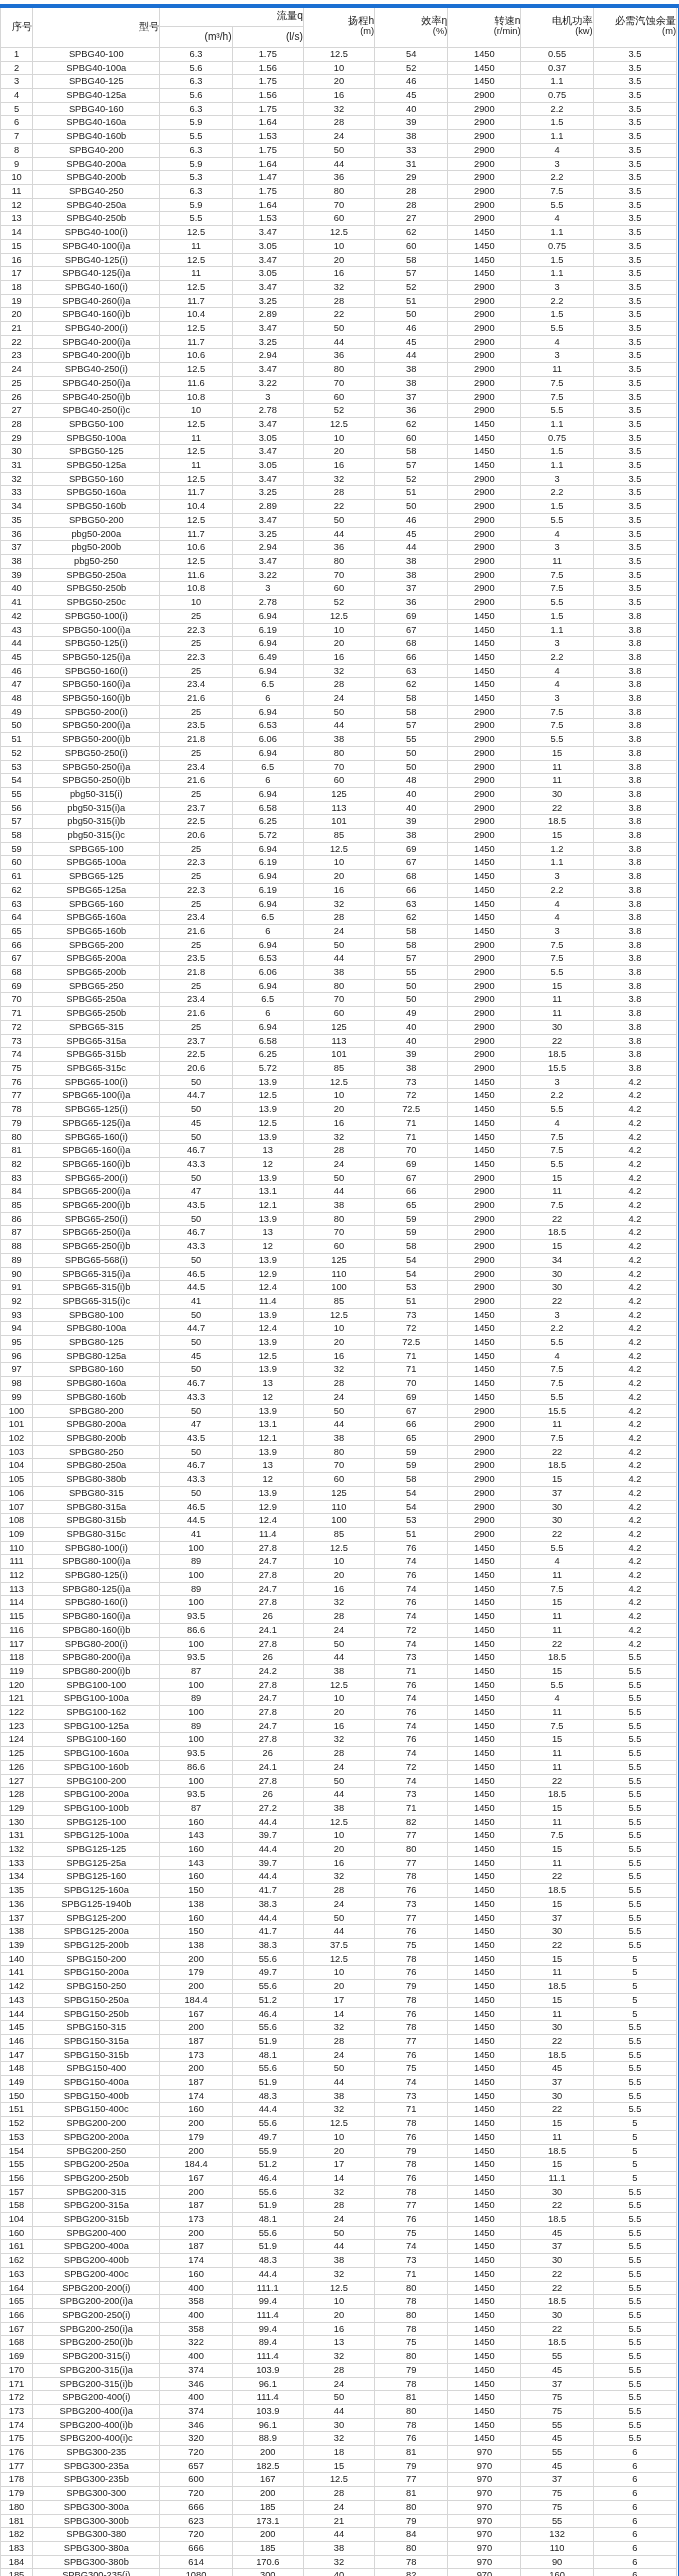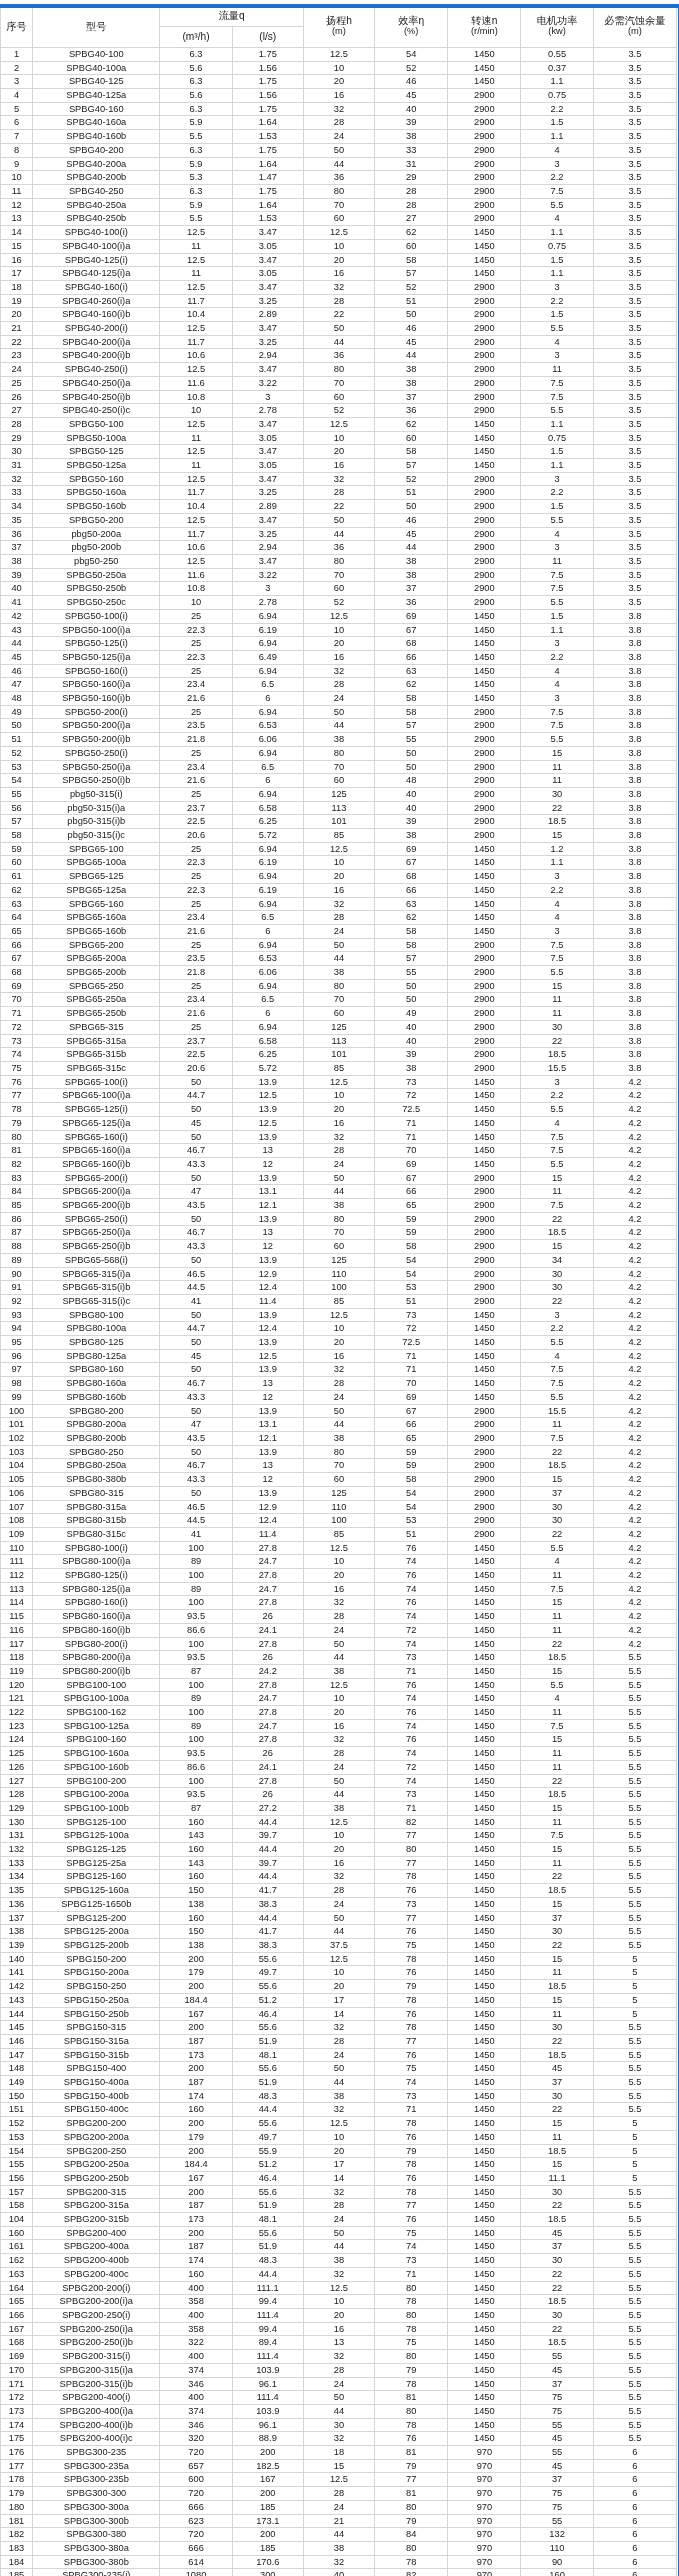--- a/index.html
+++ b/index.html
@@ -3,21 +3,21 @@
 <meta charset="utf-8">
 <style>
   html,body{margin:0;padding:0;background:#fff;}
   body{width:680px;font-family:"Liberation Sans","DejaVu Sans",sans-serif;color:#1a1a1a;}
   .page{position:relative;width:680px;min-height:2576px;}
   .top-strip{position:absolute;top:0;left:0;width:680px;height:4.2px;background:#1b6fd2;z-index:3;}
   .right-strip{position:absolute;top:0;right:0;width:2.5px;height:2576px;background:#1b6fd2;z-index:3;}
   table{border-collapse:collapse;table-layout:fixed;width:677px;margin-top:4.2px;}
   th,td{border:0.8px solid #d6d6d6;padding:0;text-align:center;vertical-align:middle;
         overflow:hidden;white-space:nowrap;}
-  thead th{font-weight:normal;font-size:10.2px;line-height:11px;height:20.4px;background:#fff;}
+  thead th{font-weight:normal;font-size:10.2px;line-height:11px;height:20.4px;background:#fff;text-align:right;}
   thead .two-line{height:41px;}
   tbody td{font-size:9.3px;height:12.7px;line-height:12.7px;}
   tbody td.model{font-size:9.3px;}
   .unit{display:block;font-size:9.3px;}
 </style>
 </head>
 <body>
 
 <div class="page">
   <div class="top-strip"></div>
@@ -1547,21 +1547,21 @@
           <td>150</td>
           <td>41.7</td>
           <td>28</td>
           <td>76</td>
           <td>1450</td>
           <td>18.5</td>
           <td>5.5</td>
         </tr>
         <tr>
           <td>136</td>
-          <td class="model">SPBG125-1650b</td>
+          <td class="model">SPBG125-1940b</td>
           <td>138</td>
           <td>38.3</td>
           <td>24</td>
           <td>73</td>
           <td>1450</td>
           <td>15</td>
           <td>5.5</td>
         </tr>
         <tr>
           <td>137</td>

